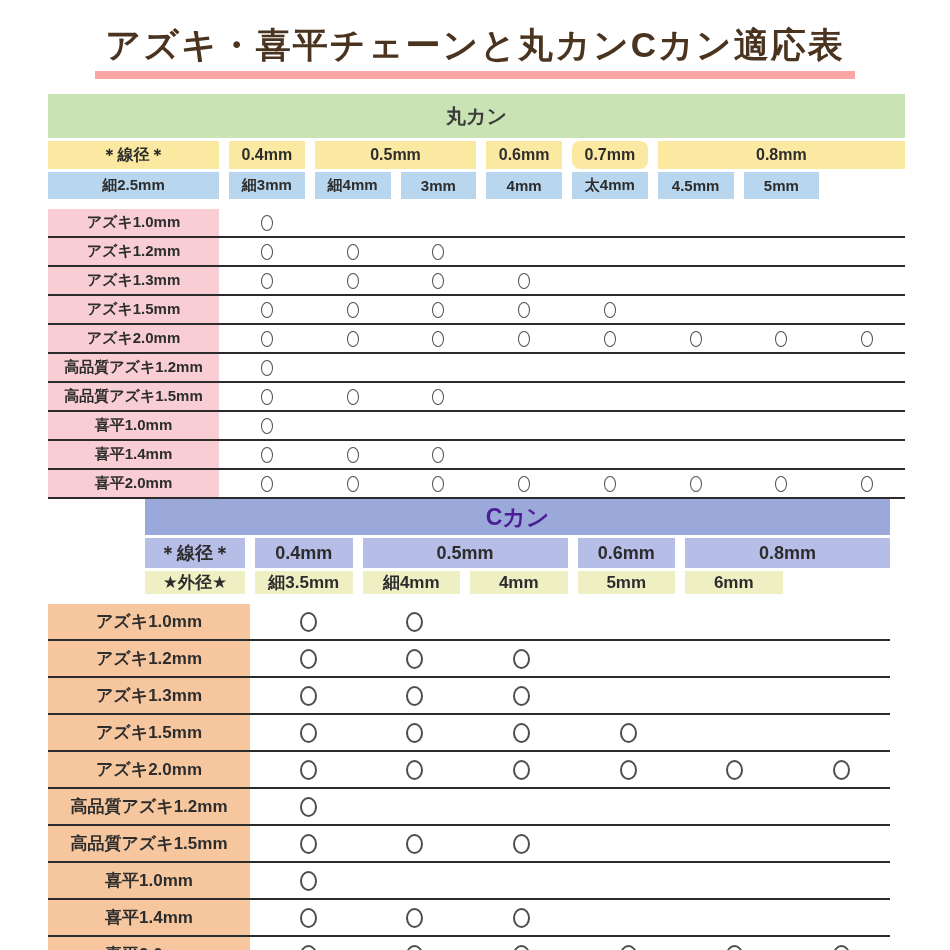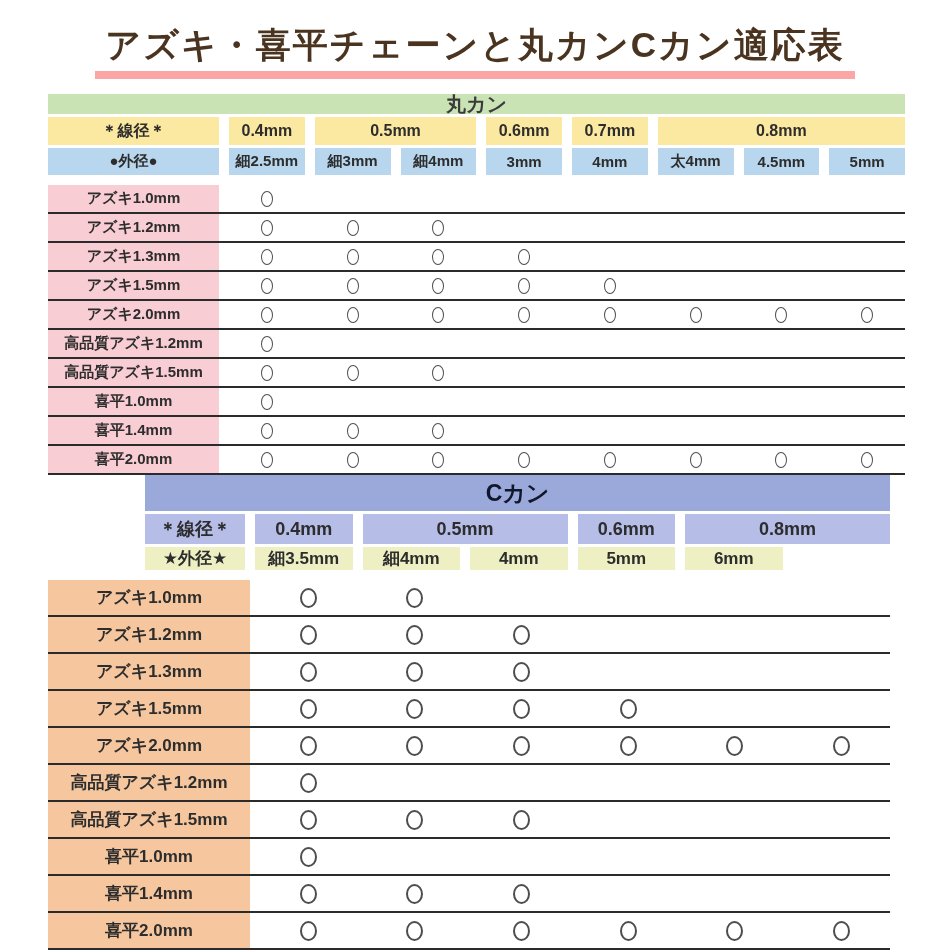--- a/index.html
+++ b/index.html
@@ -18,35 +18,35 @@
   .hc { display:flex; align-items:center; justify-content:center; white-space:nowrap; }
   .ttl { display:flex; align-items:center; justify-content:center; }
   .rows { margin-top:10px; }
   .row { align-items:center; border-bottom:2px solid #2b2b2b; }
   .rlab { height:100%; display:flex; align-items:center; justify-content:center; white-space:nowrap; }
   .mcell { height:100%; display:flex; align-items:center; justify-content:center; }
   .hrow { margin-top:3px; }
 
   
   .maru-w { width:857px; margin-left:48px; }
-  .ttl.green { height:20px; background:#c9e3b5; font-size:20px; color:#3b3b3b; }
+  .ttl.green { height:44px; background:#c9e3b5; font-size:20px; color:#3b3b3b; }
   .maru-grid { grid-template-columns:171px repeat(8,1fr); }
   #maru-wire { height:28px; }
   #maru-outer { height:27px; }
   .c-y { background:#fce9a1; font-size:16px; }
   .c-b { background:#b8d6ee; font-size:15px; }
   .maru-row { height:29px; }
   .c-p { background:#f8cdd3; font-size:15px; }
   .ring.maru-ring { width:12px; height:16px; border:1.5px solid #4d4d4d; border-radius:50%; display:inline-block; }
 
   
   .c-sec { margin-top:0; }
   .c-head-w { width:745px; margin-left:145px; }
   .c-rows-w { width:842px; margin-left:48px; }
-  .ttl.peri { height:36px; background:#9aa8da; font-size:23px; color:#0f172a; }
+  .ttl.peri { height:36px; background:#9aa8da; font-size:23px; color:#4c1d95; }
   .ck-head-grid { grid-template-columns:100px repeat(6,1fr); }
   .ck-row-grid { grid-template-columns:202px repeat(6,1fr); }
   #ck-wire { height:30px; }
   #ck-outer { height:23px; }
   .c-l { background:#b6bde7; font-size:18px; }
   .c-py { background:#eef0c4; font-size:17px; }
   .ck-row { height:37px; }
   .c-o { background:#f6c79f; font-size:17px; }
   .ring.ck-ring { width:17px; height:20px; border:2px solid #4d4d4d; border-radius:50%; display:inline-block; }
 </style>
@@ -57,25 +57,24 @@
 
   <h1 class="page-title"><span class="tspan">アズキ・喜平チェーンと丸カンCカン適応表</span></h1>
 
   <section>
     <div class="ttl green maru-w">丸カン</div>
     <div class="grid maru-grid maru-w hrow" id="maru-wire">
         <div class="hc c-y">＊線径＊</div>
         <div class="hc c-y" style="grid-column: span 1;">0.4mm</div>
         <div class="hc c-y" style="grid-column: span 2;">0.5mm</div>
         <div class="hc c-y" style="grid-column: span 1;">0.6mm</div>
-        <div class="hc c-y" style="grid-column: span 1;">0.7mm</div>
+        <div class="hc c-y" style="grid-column: span 1; border-radius: 8px;">0.7mm</div>
         <div class="hc c-y" style="grid-column: span 3;">0.8mm</div>
       </div>
     <div class="grid maru-grid maru-w hrow" id="maru-outer">
-        <div class="hc c-b">●外径●</div>
         <div class="hc c-b">細2.5mm</div>
         <div class="hc c-b">細3mm</div>
         <div class="hc c-b">細4mm</div>
         <div class="hc c-b">3mm</div>
         <div class="hc c-b">4mm</div>
         <div class="hc c-b">太4mm</div>
         <div class="hc c-b">4.5mm</div>
         <div class="hc c-b">5mm</div>
       </div>
     <div class="rows maru-w" id="maru-rows">

